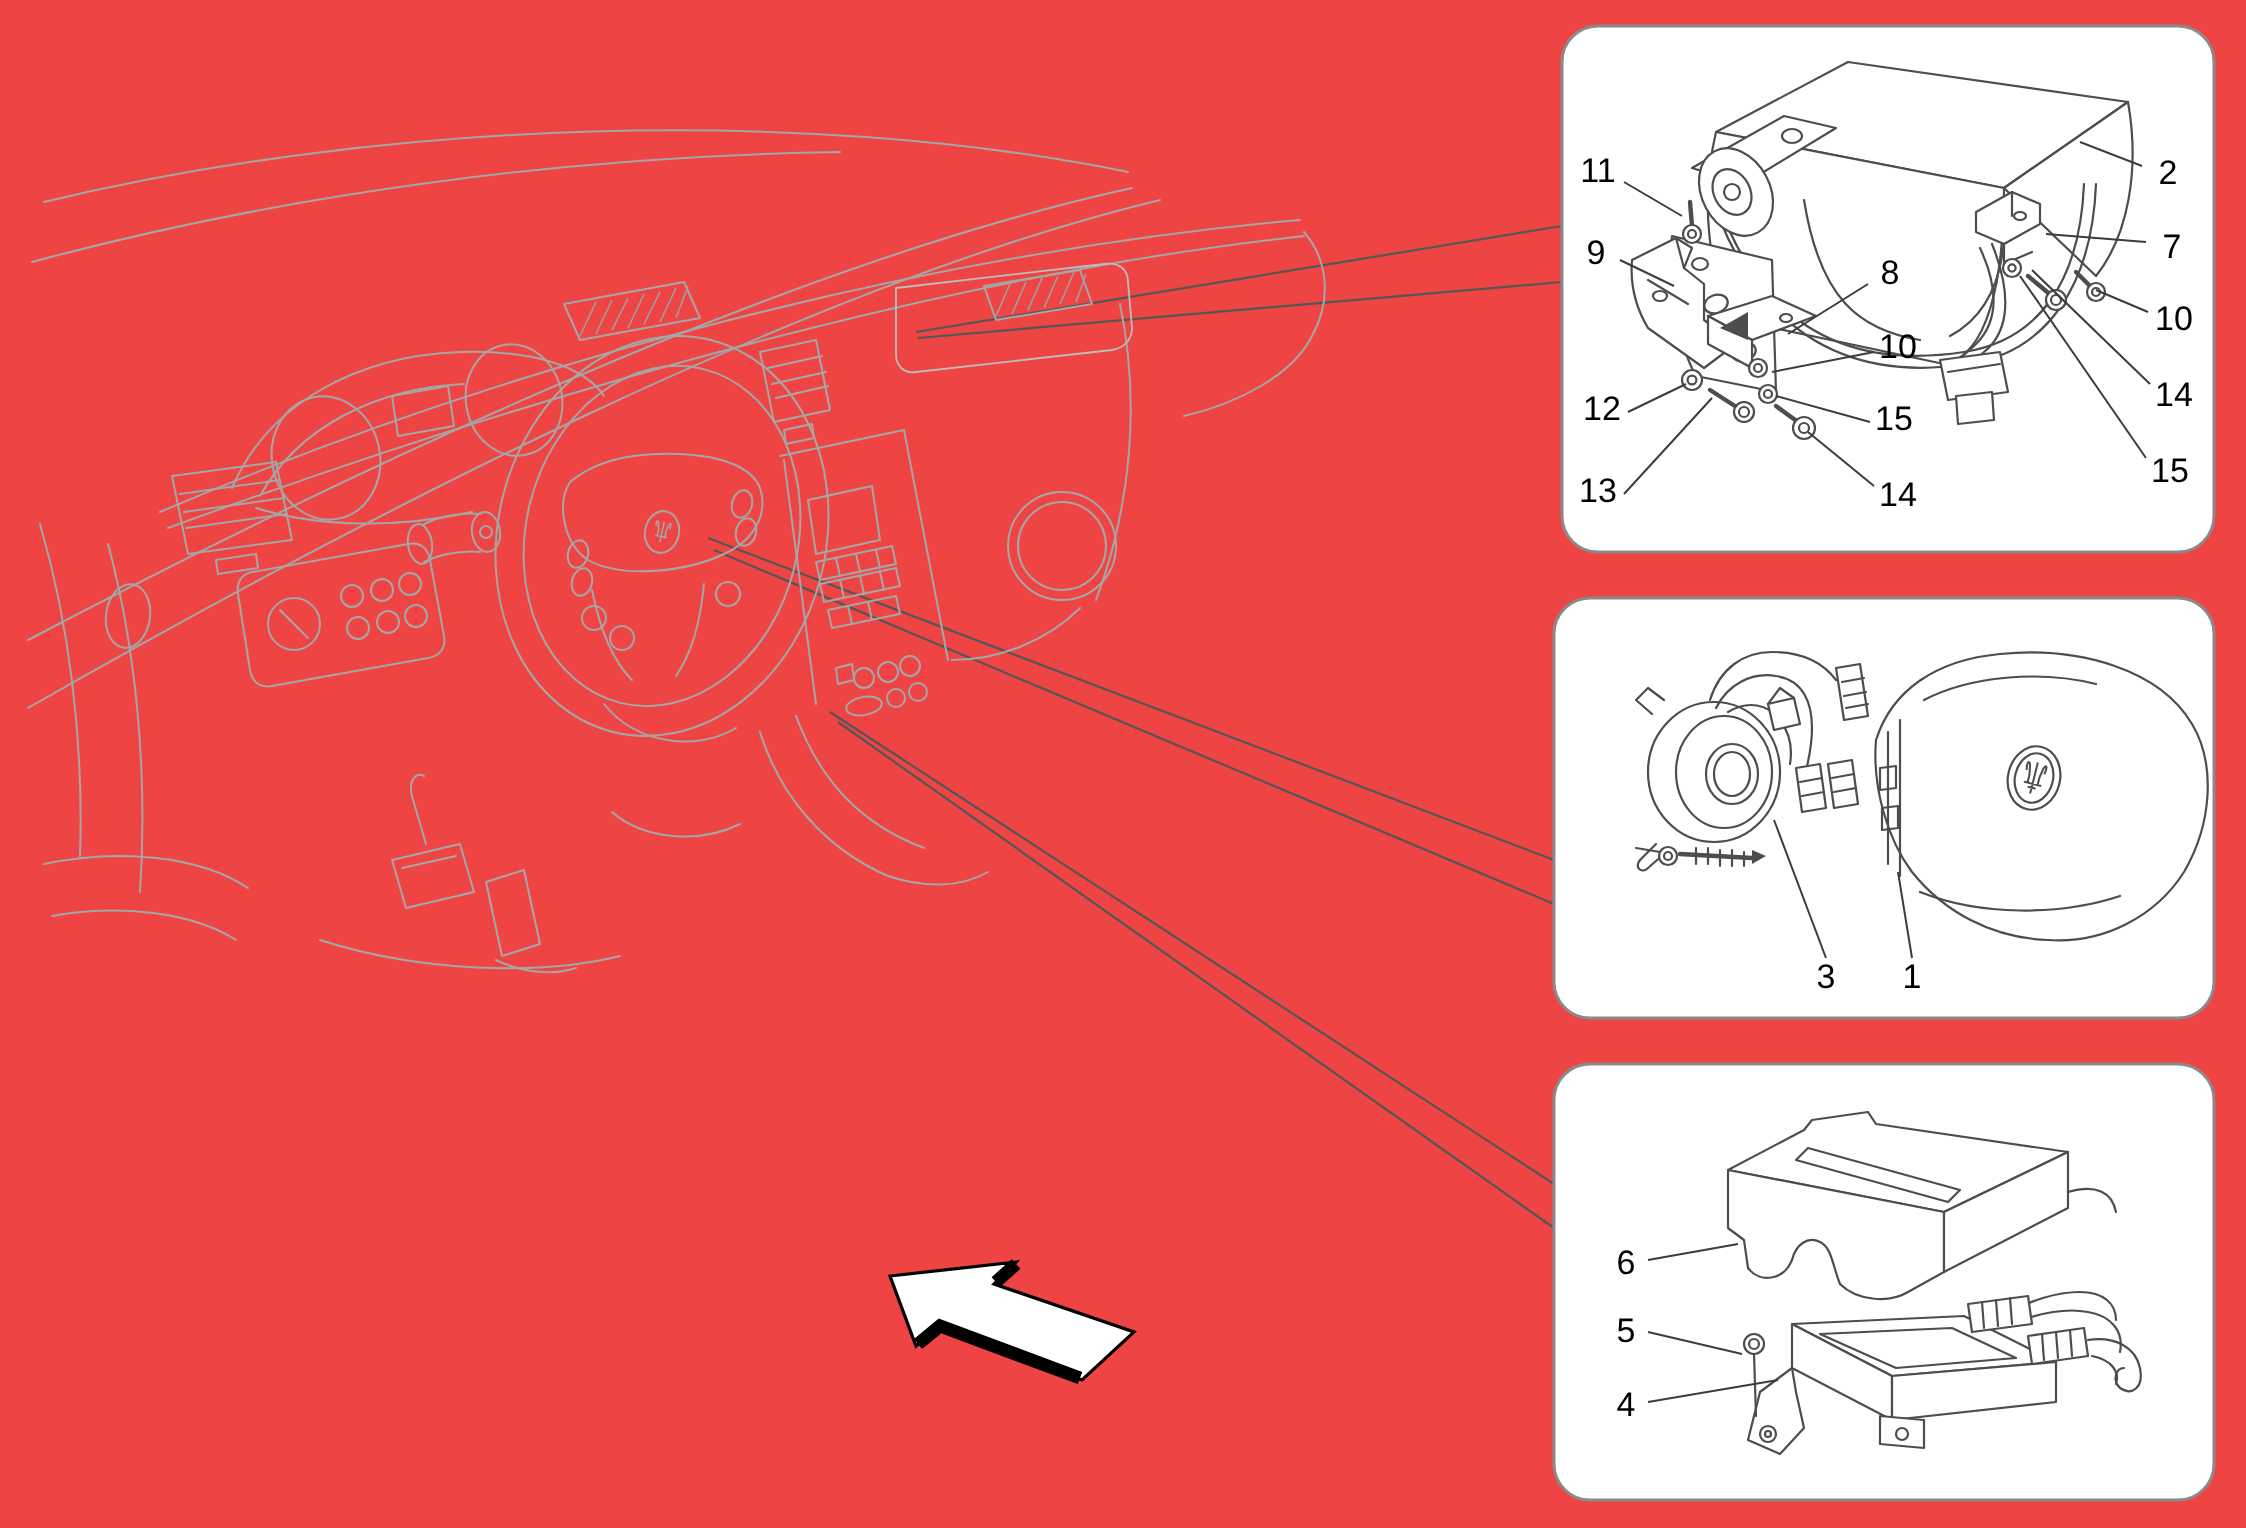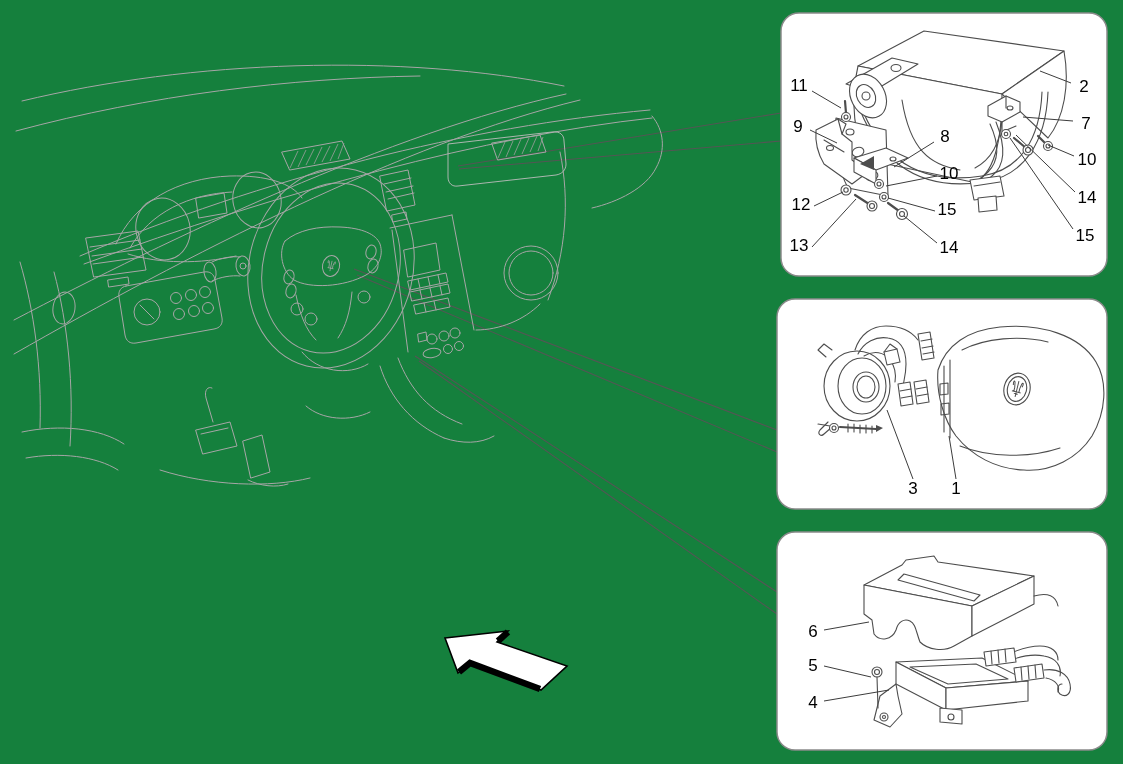--- a/index.html
+++ b/index.html
@@ -1,16 +1,16 @@
 <!DOCTYPE html>
 <html><head>
 <meta charset="utf-8">
 <style>
   html,body{margin:0;padding:0;background:#ffffff;}
-  #page{position:relative;width:1123px;height:764px;background:#15803d;overflow:hidden;
+  #page{position:relative;width:1123px;height:764px;background:#ef4444;overflow:hidden;
         font-family:"Liberation Sans",sans-serif;}
   svg{display:block;}
   .car{stroke:#a6a6a6;fill:none;stroke-width:1;stroke-linecap:round;stroke-linejoin:round;}
   .seam{stroke:#bcbcbc;fill:none;stroke-width:0.9;}
   .hatch{stroke:#9e9e9e;fill:none;stroke-width:0.8;}
   .pt{stroke:#4d4d4d;fill:#ffffff;stroke-width:1.1;stroke-linejoin:round;}
   .ptl{stroke:#4d4d4d;fill:none;stroke-width:1.1;stroke-linecap:round;stroke-linejoin:round;}
   .ptb{stroke:#4d4d4d;fill:none;stroke-width:2.2;stroke-linecap:round;}
   .ptd{fill:#4d4d4d;stroke:none;}
   .box{fill:#ffffff;stroke:#8a8a8a;stroke-width:1.5;}

